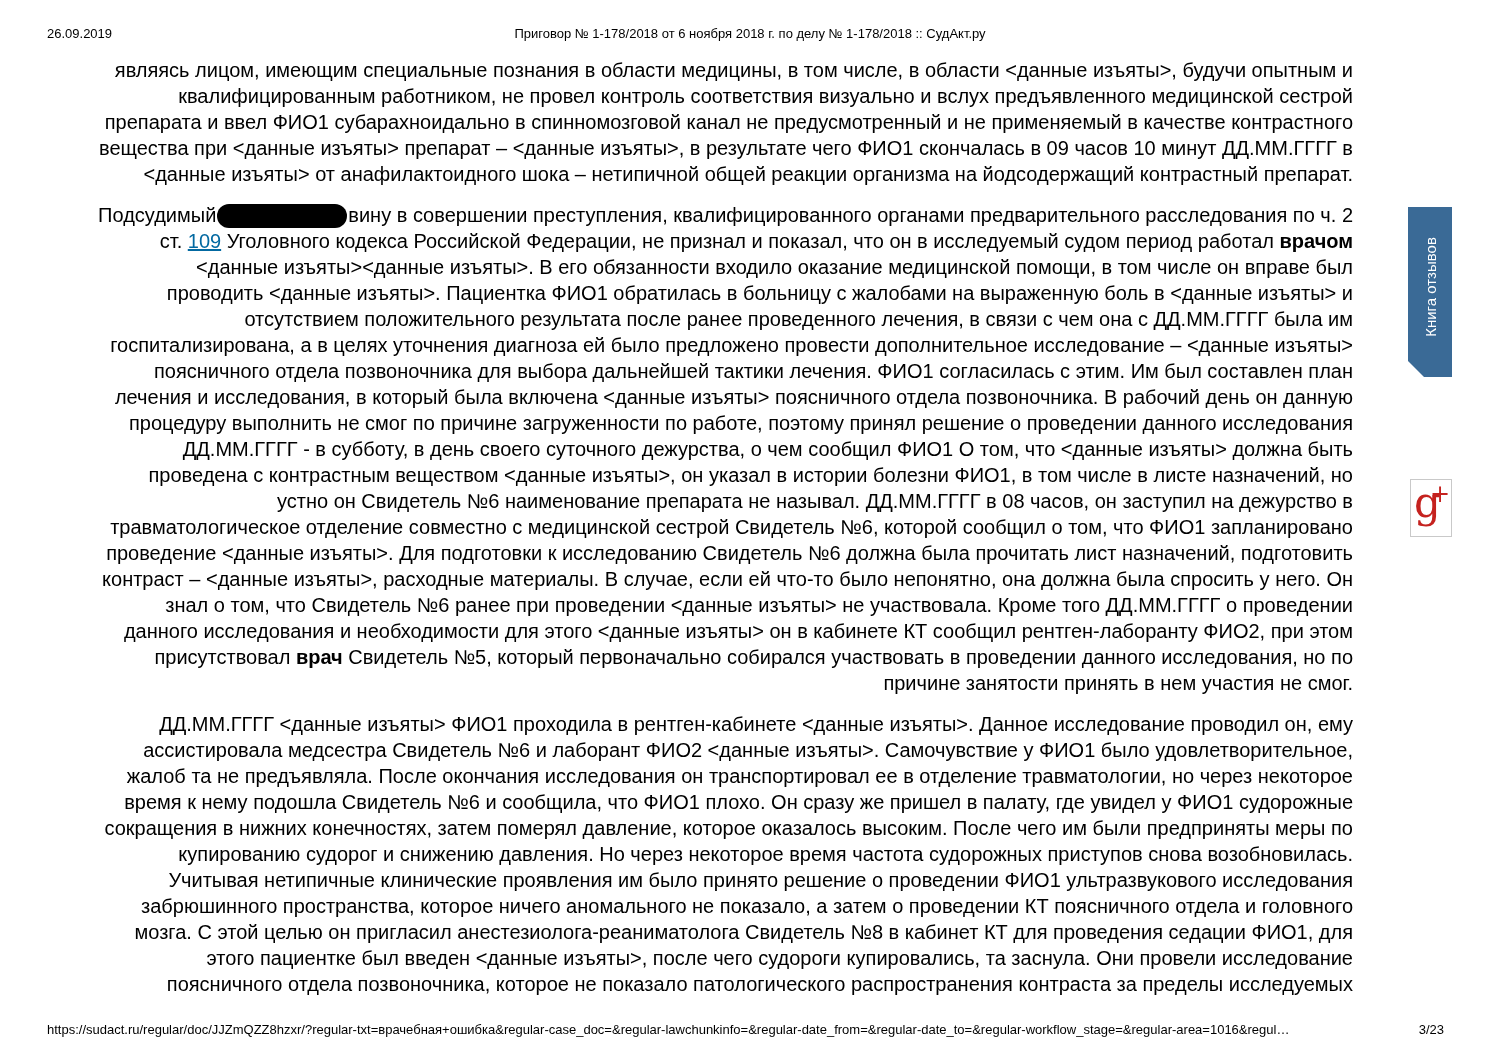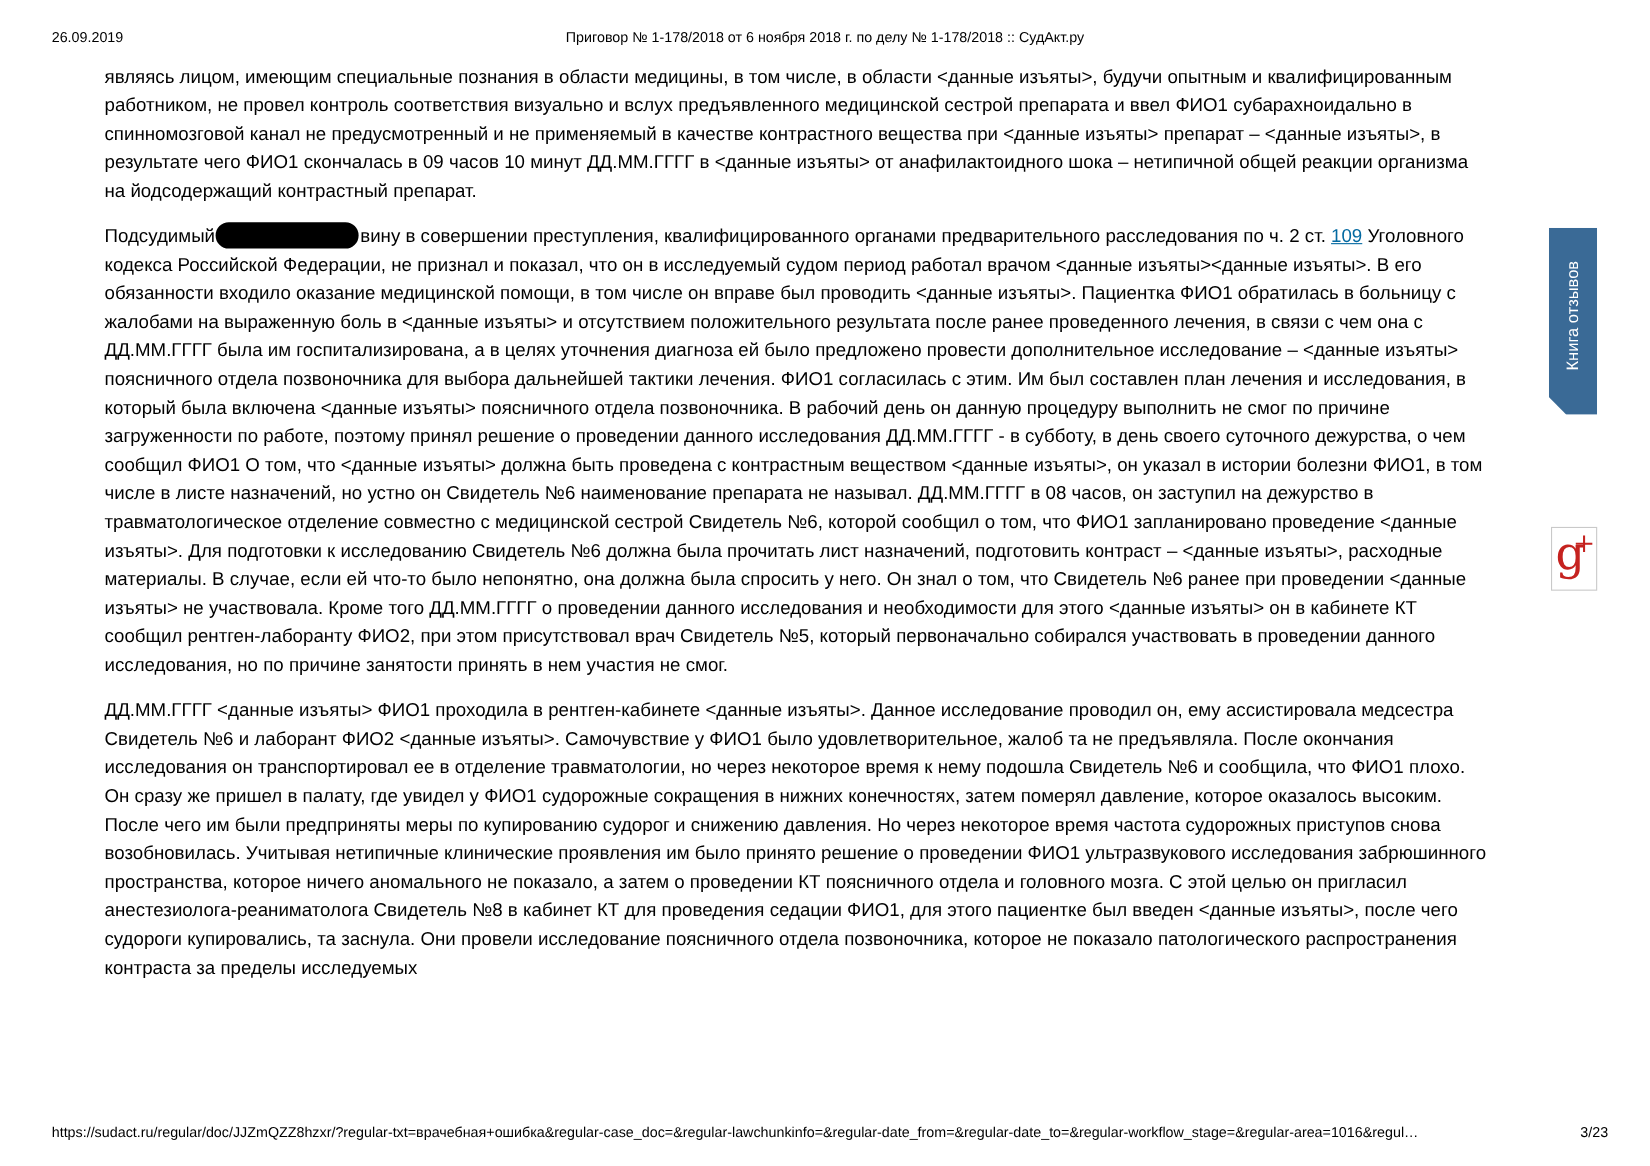--- a/index.html
+++ b/index.html
@@ -16,31 +16,31 @@
   .print-header {
     position: absolute; top: 26px; left: 0; width: 100%;
     font-size: 13px; color: #000;
   }
   .print-date { position: absolute; left: 47px; top: 0; text-align: center; }
   .print-title { display: block; width: 100%; text-align: center; }
 
   
   .doc-body {
     position: absolute; left: 95px; top: 57px; width: 1258px;
-    font-size: 17px; line-height: 26px; color: #000;
-    text-align: left;
+    font-size: 20px; line-height: 26px; color: #000;
+    text-align: right;
   }
   .para { margin: 0 0 15px 0; }
   .doc-link { color: #0369a1; text-decoration: underline; cursor: pointer; }
   .redaction {
     display: inline-block; width: 130px; height: 24px;
     background: #000; border-radius: 12px; vertical-align: -6px;
     margin: 0 1px;
   }
-  b { font-weight: normal; }
+  b { font-weight: bold; }
 
   
   .feedback-tab {
     position: absolute; left: 1408px; top: 207px; width: 44px; height: 170px;
     background: #3a6a96;
     clip-path: polygon(0 0, 100% 0, 100% 100%, 16px 100%, 0 calc(100% - 16px));
     cursor: pointer;
   }
   .feedback-tab .tab-label {
     position: absolute; top: 47%; left: 50%;
@@ -60,21 +60,21 @@
     font-size: 42px; line-height: 58px;
   }
   .gplus-plus {
     position: absolute; right: 1px; top: 2px;
     font-family: "DejaVu Serif", serif; color: #c5221f;
     font-size: 24px; line-height: 24px;
   }
 
   
   .print-footer {
-    position: absolute; top: 1022px; left: 47px; right: 38px;
+    position: absolute; top: 1022px; left: 47px; right: 56px;
     font-size: 13px; color: #000;
     display: flex; justify-content: space-between; align-items: baseline;
   }
   .footer-url { white-space: nowrap; overflow: hidden; max-width: 1370px; }
   .footer-page { padding-left: 14px; }
 </style>
 </head>
 <body>
 
 <div class="print-header">

